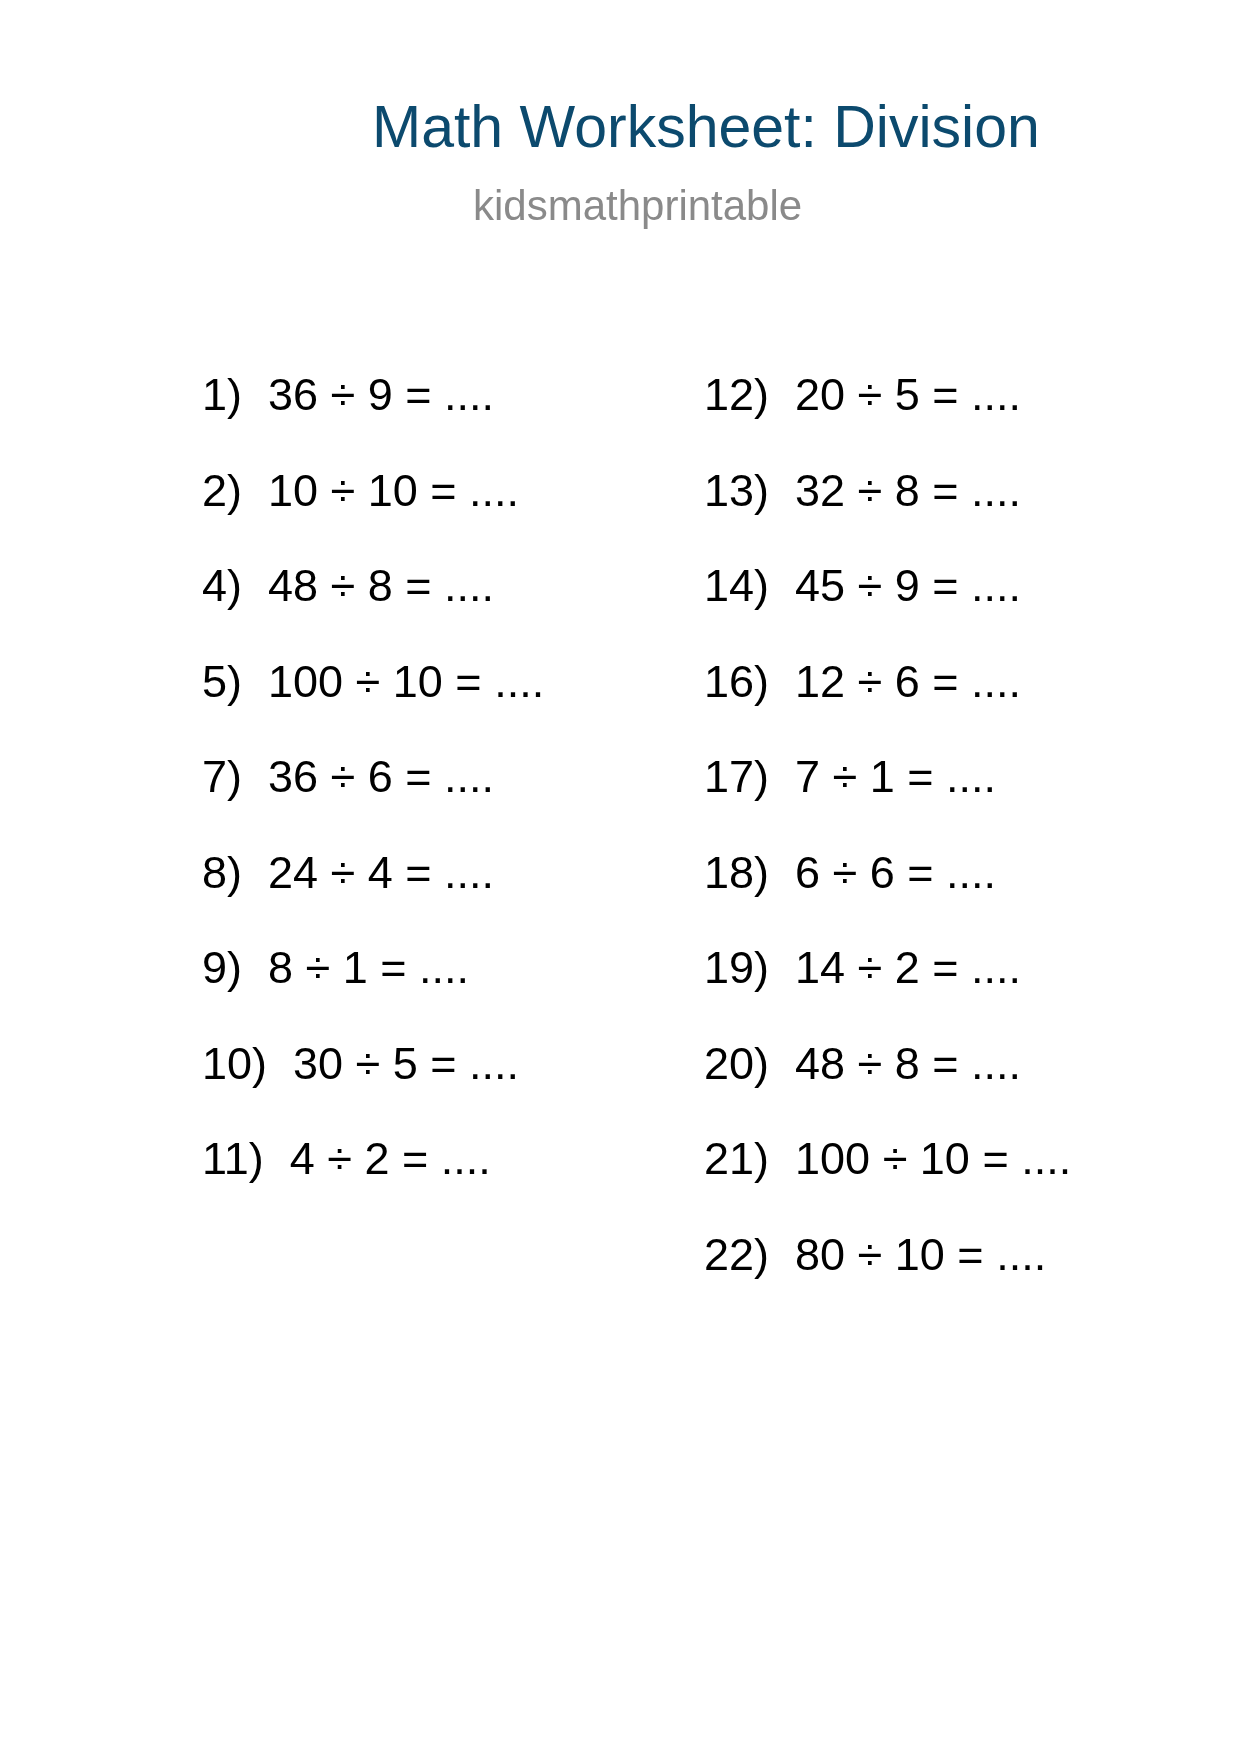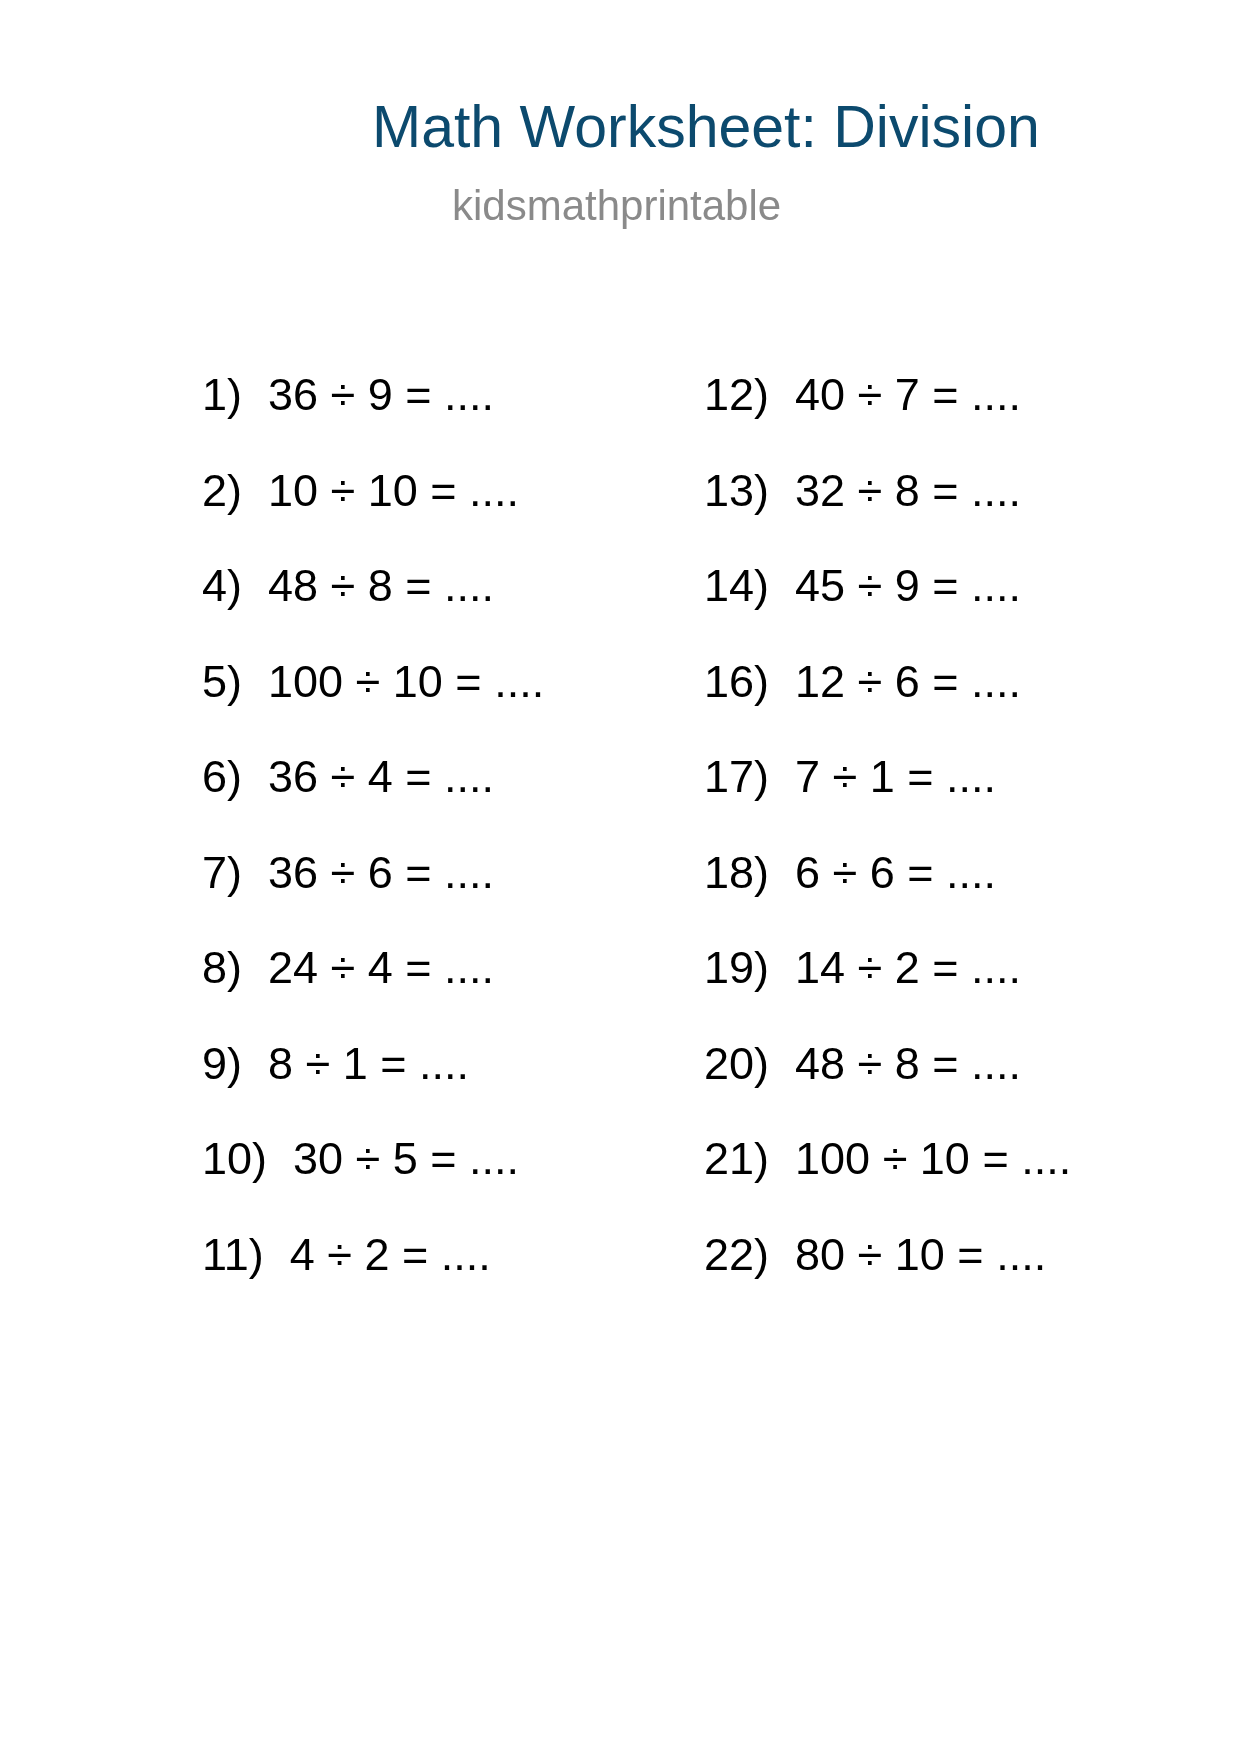--- a/index.html
+++ b/index.html
@@ -19,21 +19,21 @@
       position: absolute;
       left: 372px;
       top: 98px;
       font-size: 59px;
       line-height: 1;
       white-space: nowrap;
       color: #0c4a6e;
     }
     .subtitle {
       position: absolute;
-      left: 452px;
+      left: 473px;
       top: 185px;
       font-size: 42px;
       line-height: 1;
       white-space: nowrap;
       color: #8a8a8a;
     }
     .column {
       position: absolute;
       top: 372px;
     }
@@ -51,30 +51,29 @@
 <body>
 
 <div class="title">Math Worksheet: Division</div>
 <div class="subtitle">kidsmathprintable</div>
 
 <div class="column col-left">
   <div class="problem"><span class="num">1)</span><span>36 ÷ 9 = ....</span></div>
   <div class="problem"><span class="num">2)</span><span>10 ÷ 10 = ....</span></div>
   <div class="problem"><span class="num">4)</span><span>48 ÷ 8 = ....</span></div>
   <div class="problem"><span class="num">5)</span><span>100 ÷ 10 = ....</span></div>
-  <div class="problem"><span class="num">6)</span><span>36 ÷ 4 = ....</span></div>
   <div class="problem"><span class="num">7)</span><span>36 ÷ 6 = ....</span></div>
   <div class="problem"><span class="num">8)</span><span>24 ÷ 4 = ....</span></div>
   <div class="problem"><span class="num">9)</span><span>8 ÷ 1 = ....</span></div>
   <div class="problem"><span class="num">10)</span><span>30 ÷ 5 = ....</span></div>
   <div class="problem"><span class="num">11)</span><span>4 ÷ 2 = ....</span></div>
 </div>
 
 <div class="column col-right">
-  <div class="problem"><span class="num">12)</span><span>40 ÷ 7 = ....</span></div>
+  <div class="problem"><span class="num">12)</span><span>20 ÷ 5 = ....</span></div>
   <div class="problem"><span class="num">13)</span><span>32 ÷ 8 = ....</span></div>
   <div class="problem"><span class="num">14)</span><span>45 ÷ 9 = ....</span></div>
   <div class="problem"><span class="num">16)</span><span>12 ÷ 6 = ....</span></div>
   <div class="problem"><span class="num">17)</span><span>7 ÷ 1 = ....</span></div>
   <div class="problem"><span class="num">18)</span><span>6 ÷ 6 = ....</span></div>
   <div class="problem"><span class="num">19)</span><span>14 ÷ 2 = ....</span></div>
   <div class="problem"><span class="num">20)</span><span>48 ÷ 8 = ....</span></div>
   <div class="problem"><span class="num">21)</span><span>100 ÷ 10 = ....</span></div>
   <div class="problem"><span class="num">22)</span><span>80 ÷ 10 = ....</span></div>
 </div>

